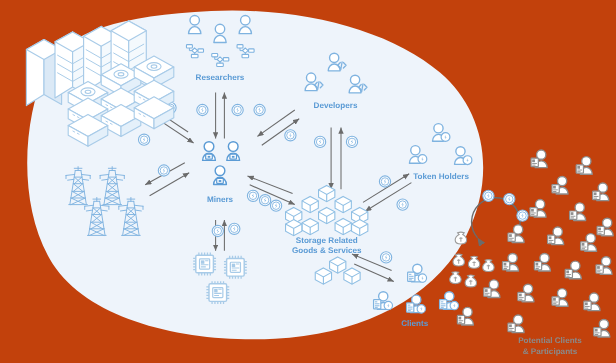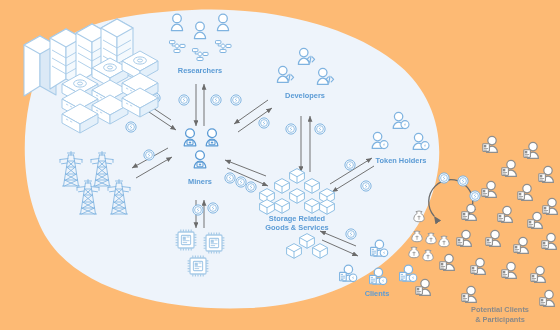--- a/index.html
+++ b/index.html
@@ -1,18 +1,18 @@
 <!DOCTYPE html>
 <html><head>
 <meta charset="utf-8">
 <style>
   html,body{margin:0;padding:0;background:#ffffff;}
   body{width:560px;height:330px;overflow:hidden;
        font-family:"Liberation Sans",sans-serif;}
-  #stage{position:relative;width:560px;height:330px;background:#fdba74;}
+  #stage{position:relative;width:560px;height:330px;background:#c2410c;}
   svg{display:block;}
   .lbl{fill:#5b9bd5;font-family:"Liberation Sans",sans-serif;font-size:7.4px;font-weight:700;text-anchor:middle;}
   .lbl-gray{fill:#8a8a8a;font-family:"Liberation Sans",sans-serif;font-size:7.4px;font-weight:700;text-anchor:middle;}
 </style>
 </head>
 <body>
 
 <div id="stage">
 <svg width="560" height="330" viewBox="0 0 560 330" xmlns="http://www.w3.org/2000/svg">
   <defs>

